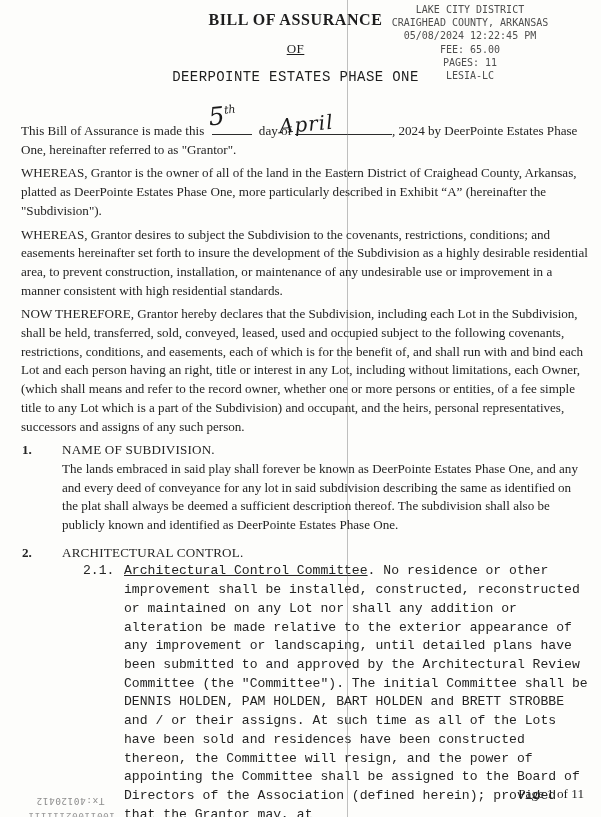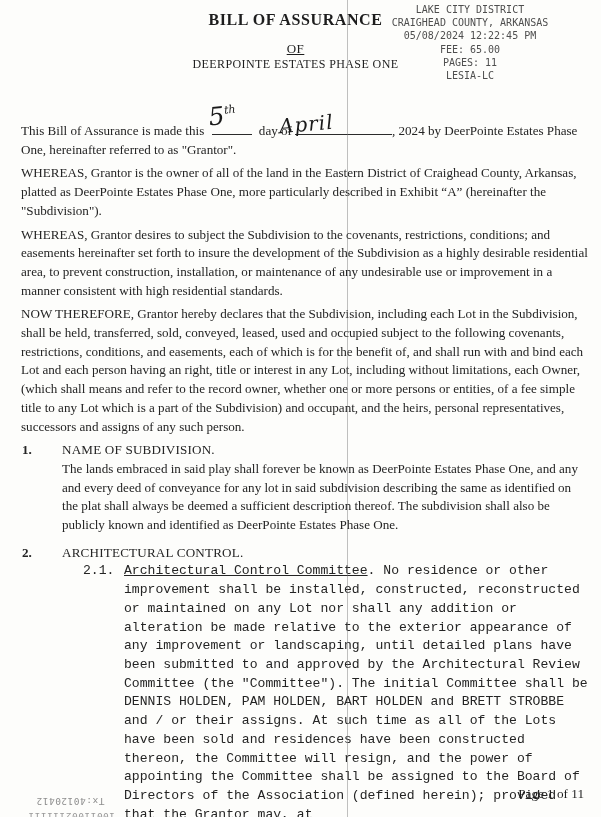--- a/index.html
+++ b/index.html
@@ -12,21 +12,21 @@
     background:rgba(115,115,115,0.45);z-index:3;
   }
   .stamp{
     position:absolute;top:3px;left:358px;width:224px;text-align:center;
     font-family:"DejaVu Sans Mono",monospace;font-size:10px;line-height:13.2px;
     color:#4e4e4e;white-space:nowrap;z-index:2;
   }
   .title-block{position:absolute;top:11px;left:0;width:591px;text-align:center;color:#1d1d1d;}
   .title-main{font-size:16px;font-weight:bold;letter-spacing:0.6px;}
   .title-of{font-size:13px;margin-top:12px;letter-spacing:0.5px;text-decoration:underline;}
-  .title-subject{font-size:12px;letter-spacing:0.4px;}
+  .title-subject{font-size:14px;margin-top:12px;letter-spacing:0.4px;font-family:Liberation Mono, monospace;}
   .content{
     position:absolute;top:122px;left:21px;width:567px;
     font-size:13.1px;line-height:18.7px;color:#242424;
   }
   .para{margin:0 0 5px 0;}
   .intro{position:relative;}
   .blank{display:inline-block;border-bottom:1.2px solid #2b2b2b;height:12px;}
   .blank-day{width:40px;margin:0 4px;}
   .blank-month{width:97px;margin-left:3px;}
   .hw{

